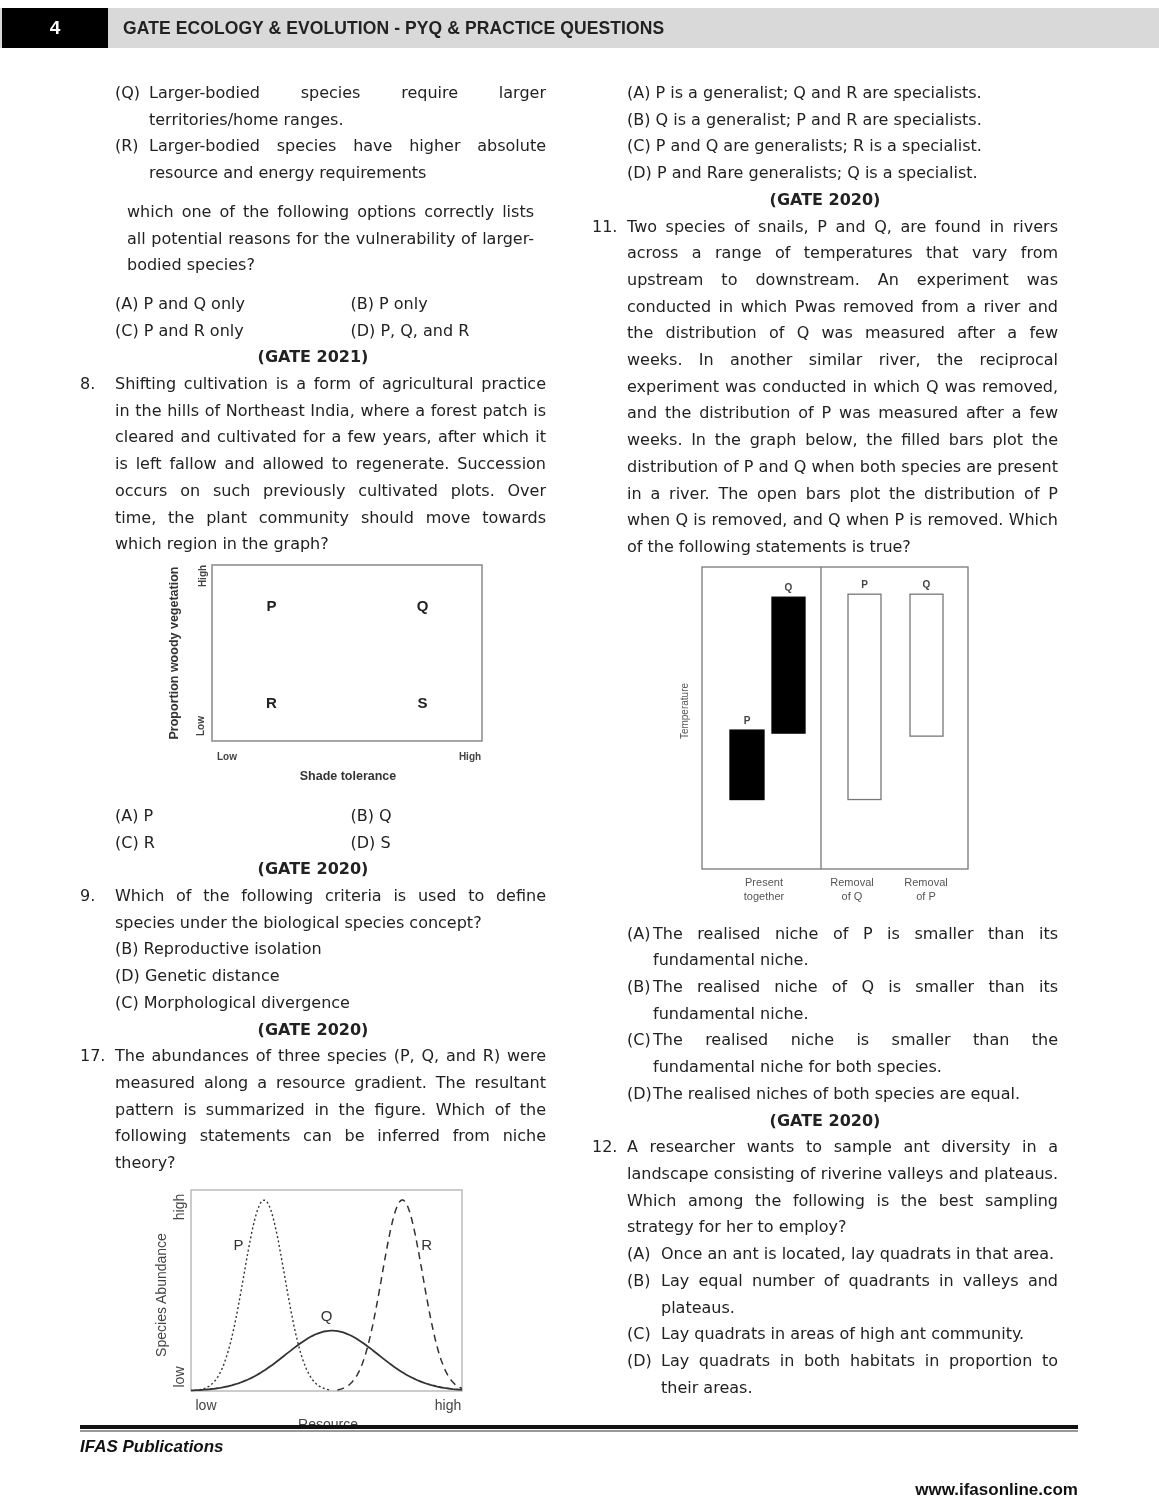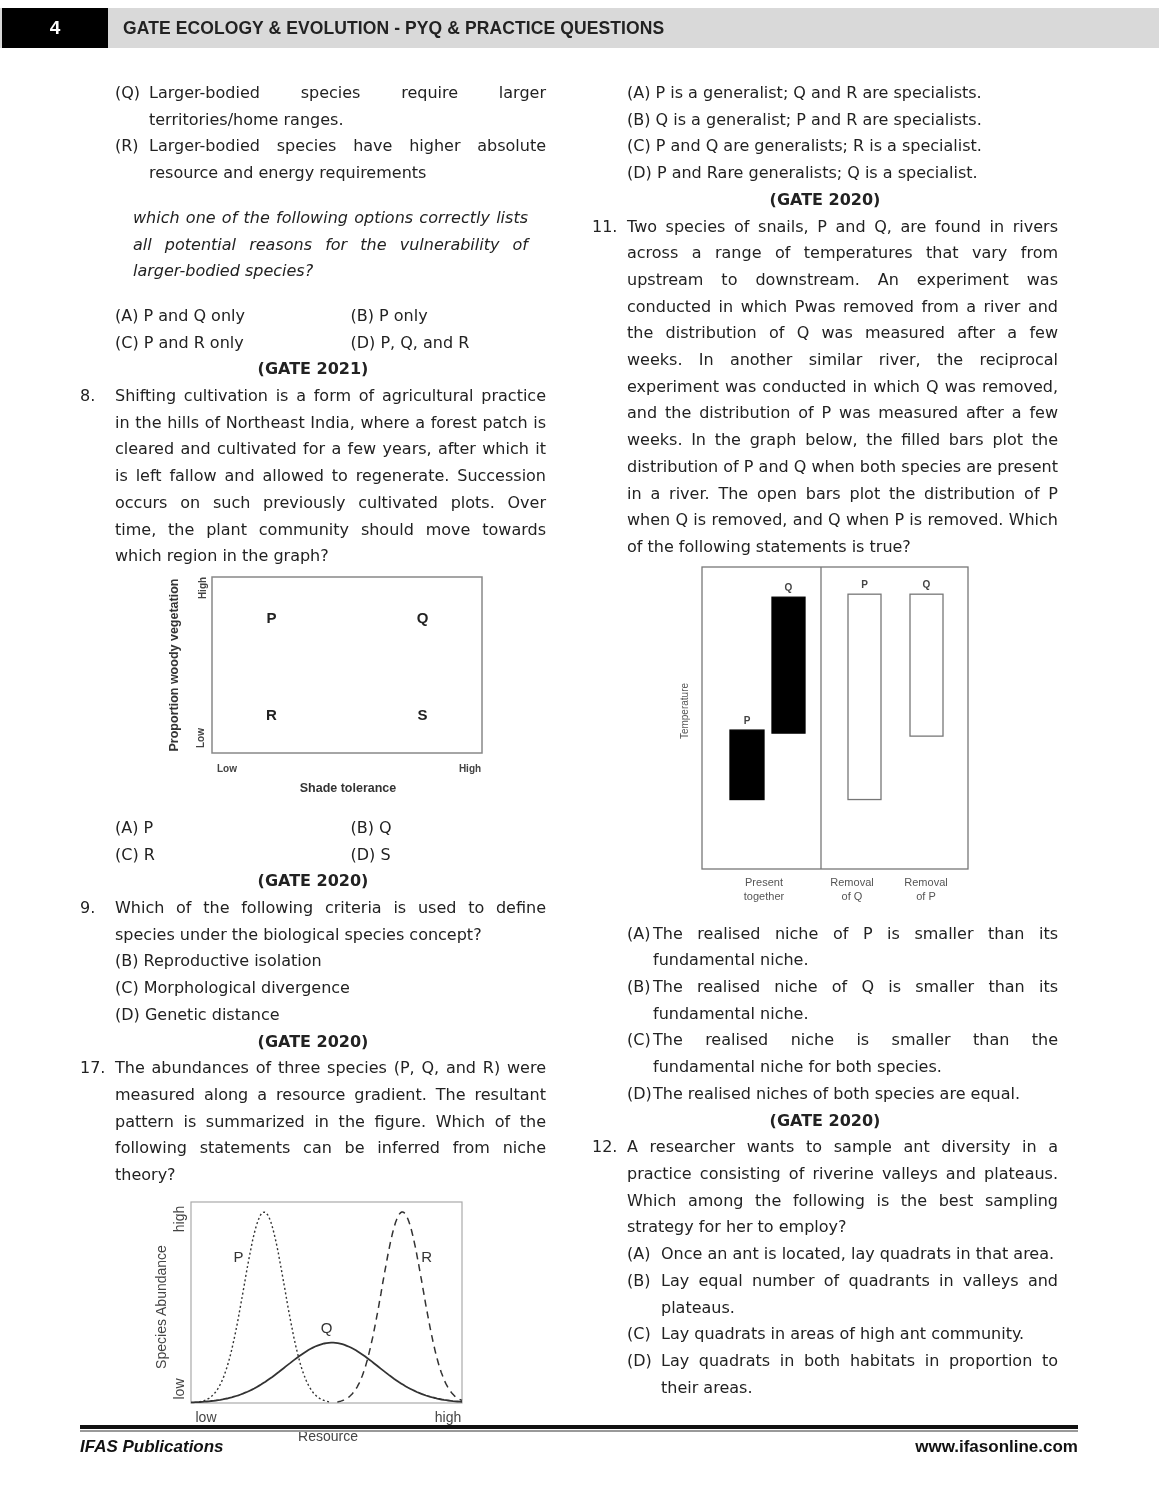--- a/index.html
+++ b/index.html
@@ -10,38 +10,38 @@
               color: #fff; font-weight: bold; font-size: 19px; line-height: 40px; text-align: center;
               font-family: "Liberation Sans", sans-serif; }
   .header-title { position: absolute; left: 123px; top: 0; line-height: 40px; font-size: 17.5px;
                   font-weight: bold; color: #222; font-family: "Liberation Sans", sans-serif; letter-spacing: 0.1px; }
 
   .col { position: absolute; top: 80px; font-size: 16px; line-height: 26.7px; color: #222;
          font-family: "DejaVu Sans", sans-serif; }
   .col-left { left: 80px; width: 466px; }
   .col-right { left: 592px; width: 466px; }
 
-  .p { text-align: justify; text-align-last: left; margin: 18px; font-style: italic; }
+  .p { text-align: justify; text-align-last: left; margin: 12px; }
   .hang { display: flex; }
   .hang .lbl { flex: 0 0 auto; }
   .hang .txt { flex: 1 1 auto; text-align: justify; }
   .sub { padding-left: 35px; }
   .qnum { width: 35px; flex: 0 0 35px; }
   .optlbl { width: 34px; flex: 0 0 34px; }
   .optlbl2 { width: 26px; flex: 0 0 26px; }
   .optlbl3 { width: 34px; flex: 0 0 34px; }
   .two { display: flex; padding-left: 35px; gap: 40px; }
   .two > span { width: 239px; }
   .src { text-align: center; font-weight: bold; }
   .fig { position: relative; }
   .footer-rule { position: absolute; left: 80px; top: 1425px; width: 998px; height: 4px; background: #111; }
   .footer-rule2 { position: absolute; left: 80px; top: 1430px; width: 998px; height: 2px; background: #999; }
   .footer-left { position: absolute; left: 80px; top: 1437px; font-size: 17px; font-style: italic; font-weight: bold;
                  font-family: "Liberation Sans", sans-serif; color: #111; text-align: center; }
-  .footer-right { position: absolute; right: 81px; top: 1437px; font-size: 17px; font-weight: bold;
+  .footer-right { position: absolute; right: 81px; top: 1480px; font-size: 17px; font-weight: bold;
                   font-family: "Liberation Sans", sans-serif; color: #111; }
   svg text { font-family: "Liberation Sans", sans-serif; }
 </style>
 </head>
 <body>
 
 <div class="header">
   <div class="page-num">4</div>
   <div class="header-title">GATE ECOLOGY &amp; EVOLUTION - PYQ &amp; PRACTICE QUESTIONS</div>
 </div>
@@ -97,22 +97,22 @@
     <span>(C) R</span>
     <span>(D) S</span>
   </div>
   <div class="src">(GATE 2020)</div>
 
   <div class="hang">
     <span class="lbl qnum">9.</span>
     <span class="txt">Which of the following criteria is used to define species under the biological species concept?</span>
   </div>
   <div class="sub">(B) Reproductive isolation</div>
+  <div class="sub">(D) Genetic distance</div>
   <div class="sub">(C) Morphological divergence</div>
-  <div class="sub">(D) Genetic distance</div>
   <div class="src">(GATE 2020)</div>
 
   <div class="hang">
     <span class="lbl qnum">17.</span>
     <span class="txt">The abundances of three species (P, Q, and R) were measured along a resource gradient. The resultant pattern is summarized in the figure. Which of the following statements can be inferred from niche theory?</span>
   </div>
 
   <div class="fig" style="height:255px; margin-top:8px;">
     <svg id="fig-resource" width="466" height="255">
       <rect x="111" y="5" width="271" height="201" fill="none" stroke="#aaa" stroke-width="1.2"></rect>
@@ -183,21 +183,21 @@
     <span class="txt">The realised niche is smaller than the fundamental niche for both species.</span>
   </div>
   <div class="hang sub">
     <span class="lbl optlbl2">(D)</span>
     <span class="txt">The realised niches of both species are equal.</span>
   </div>
   <div class="src">(GATE 2020)</div>
 
   <div class="hang">
     <span class="lbl qnum">12.</span>
-    <span class="txt">A researcher wants to sample ant diversity in a practice consisting of riverine valleys and plateaus. Which among the following is the best sampling strategy for her to employ?</span>
+    <span class="txt">A researcher wants to sample ant diversity in a landscape consisting of riverine valleys and plateaus. Which among the following is the best sampling strategy for her to employ?</span>
   </div>
   <div class="hang sub">
     <span class="lbl optlbl3">(A)</span>
     <span class="txt">Once an ant is located, lay quadrats in that area.</span>
   </div>
   <div class="hang sub">
     <span class="lbl optlbl3">(B)</span>
     <span class="txt">Lay equal number of quadrants in valleys and plateaus.</span>
   </div>
   <div class="hang sub">

